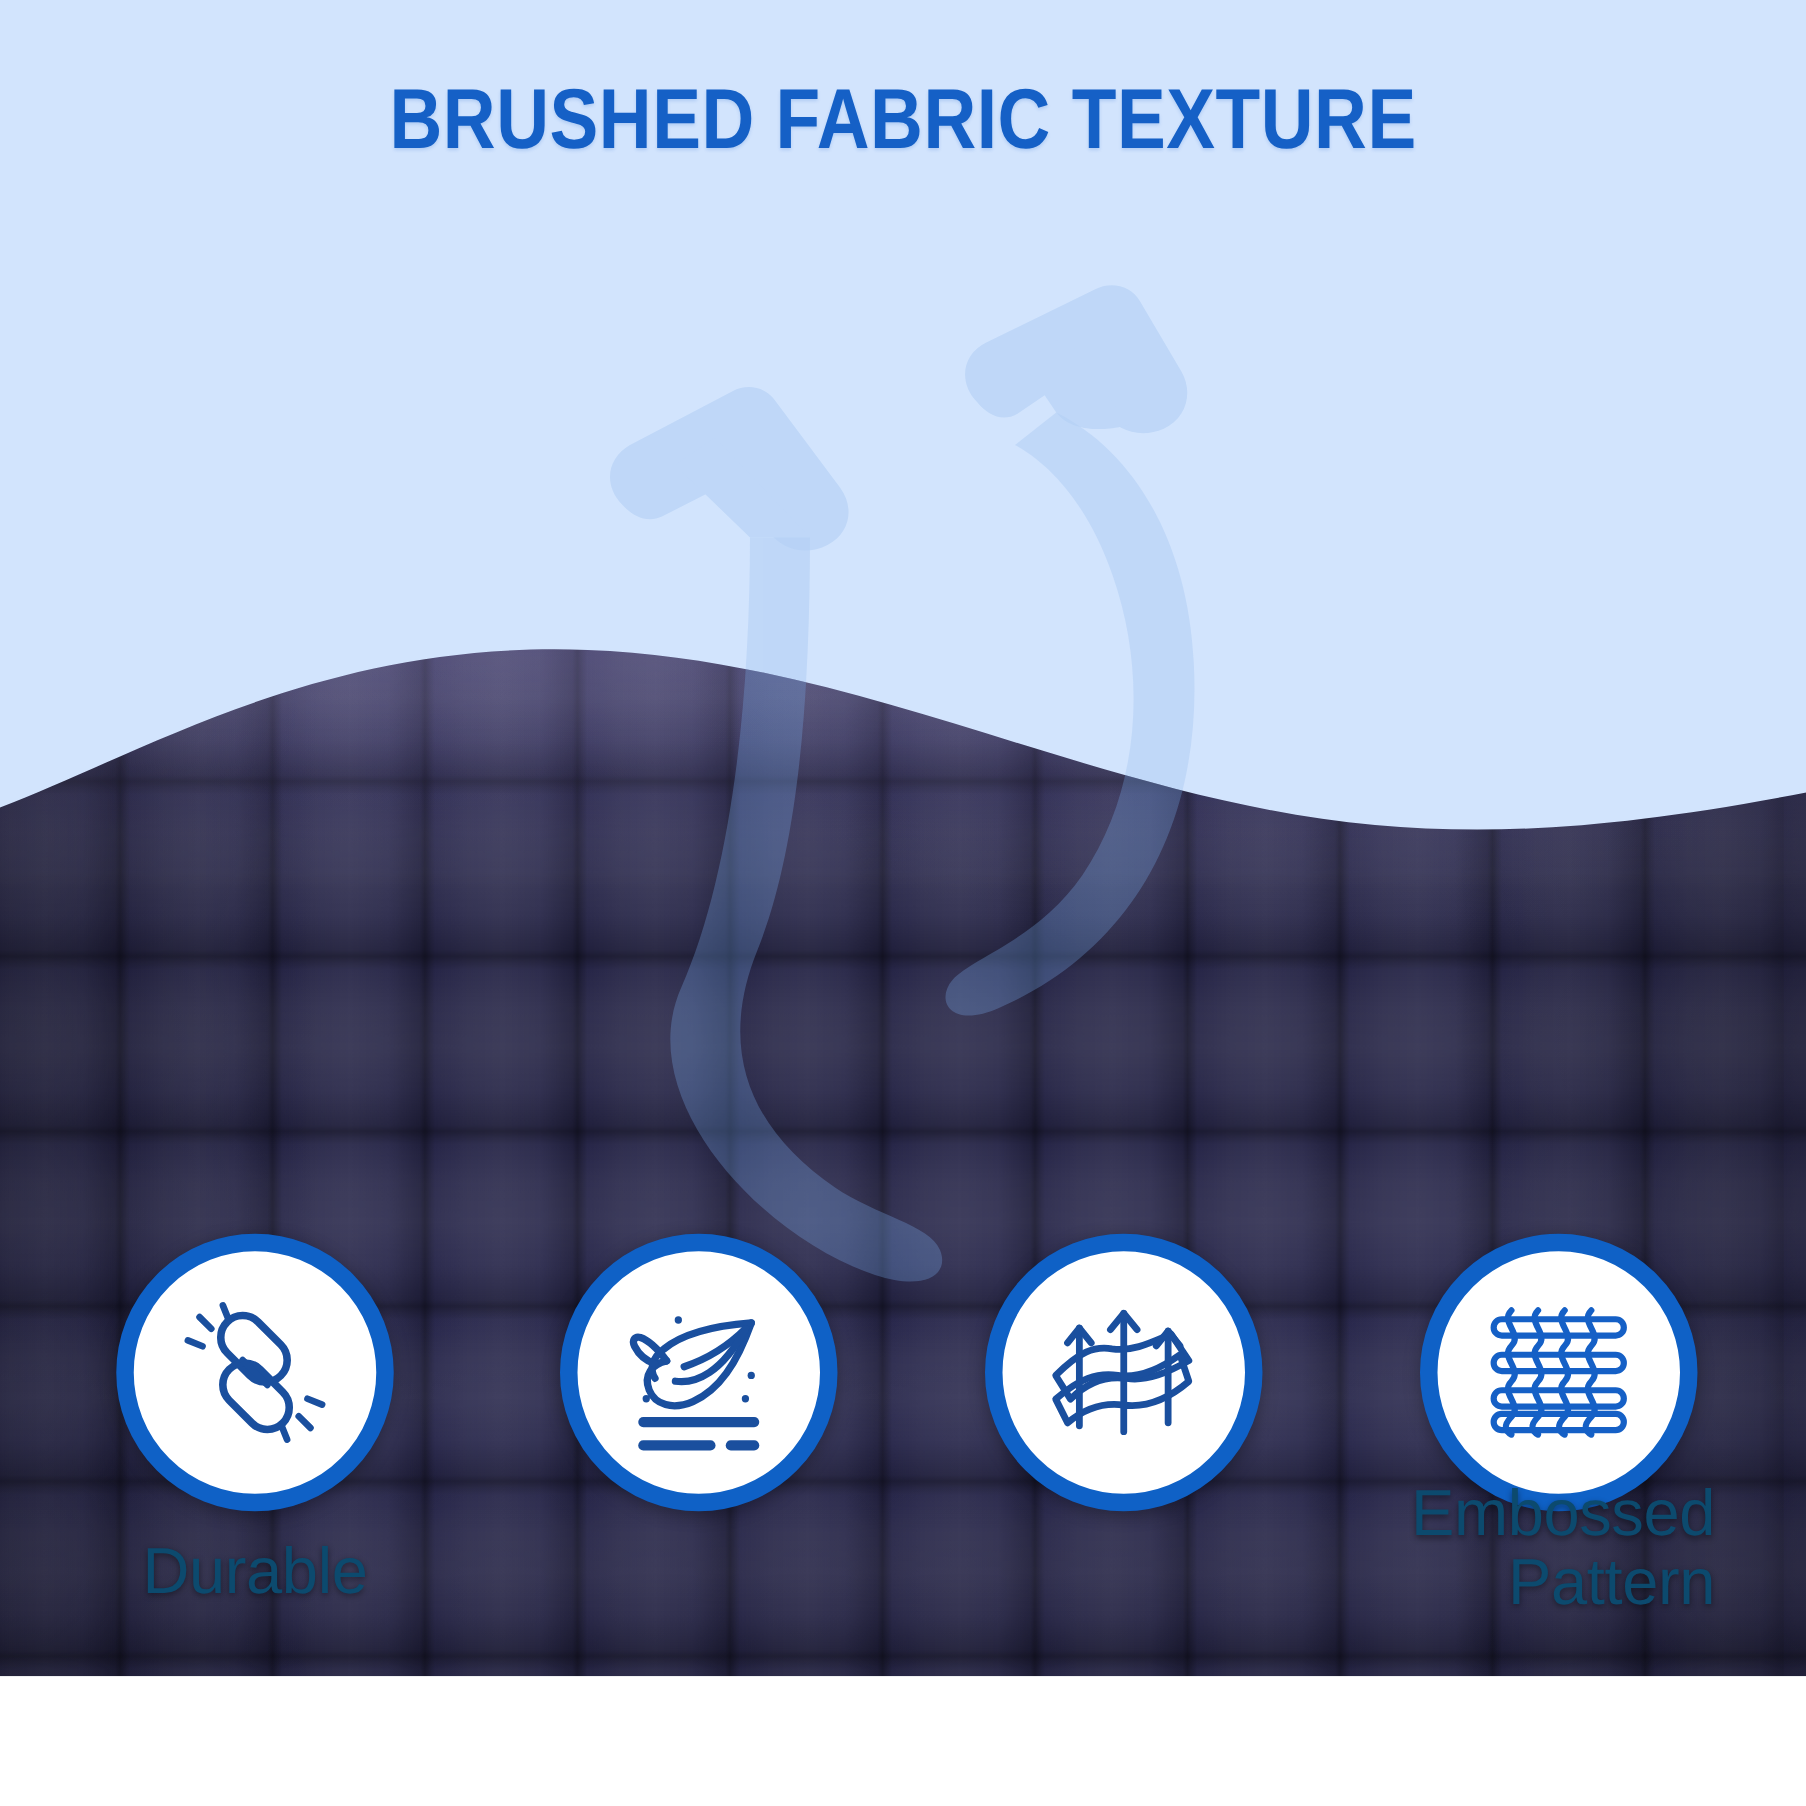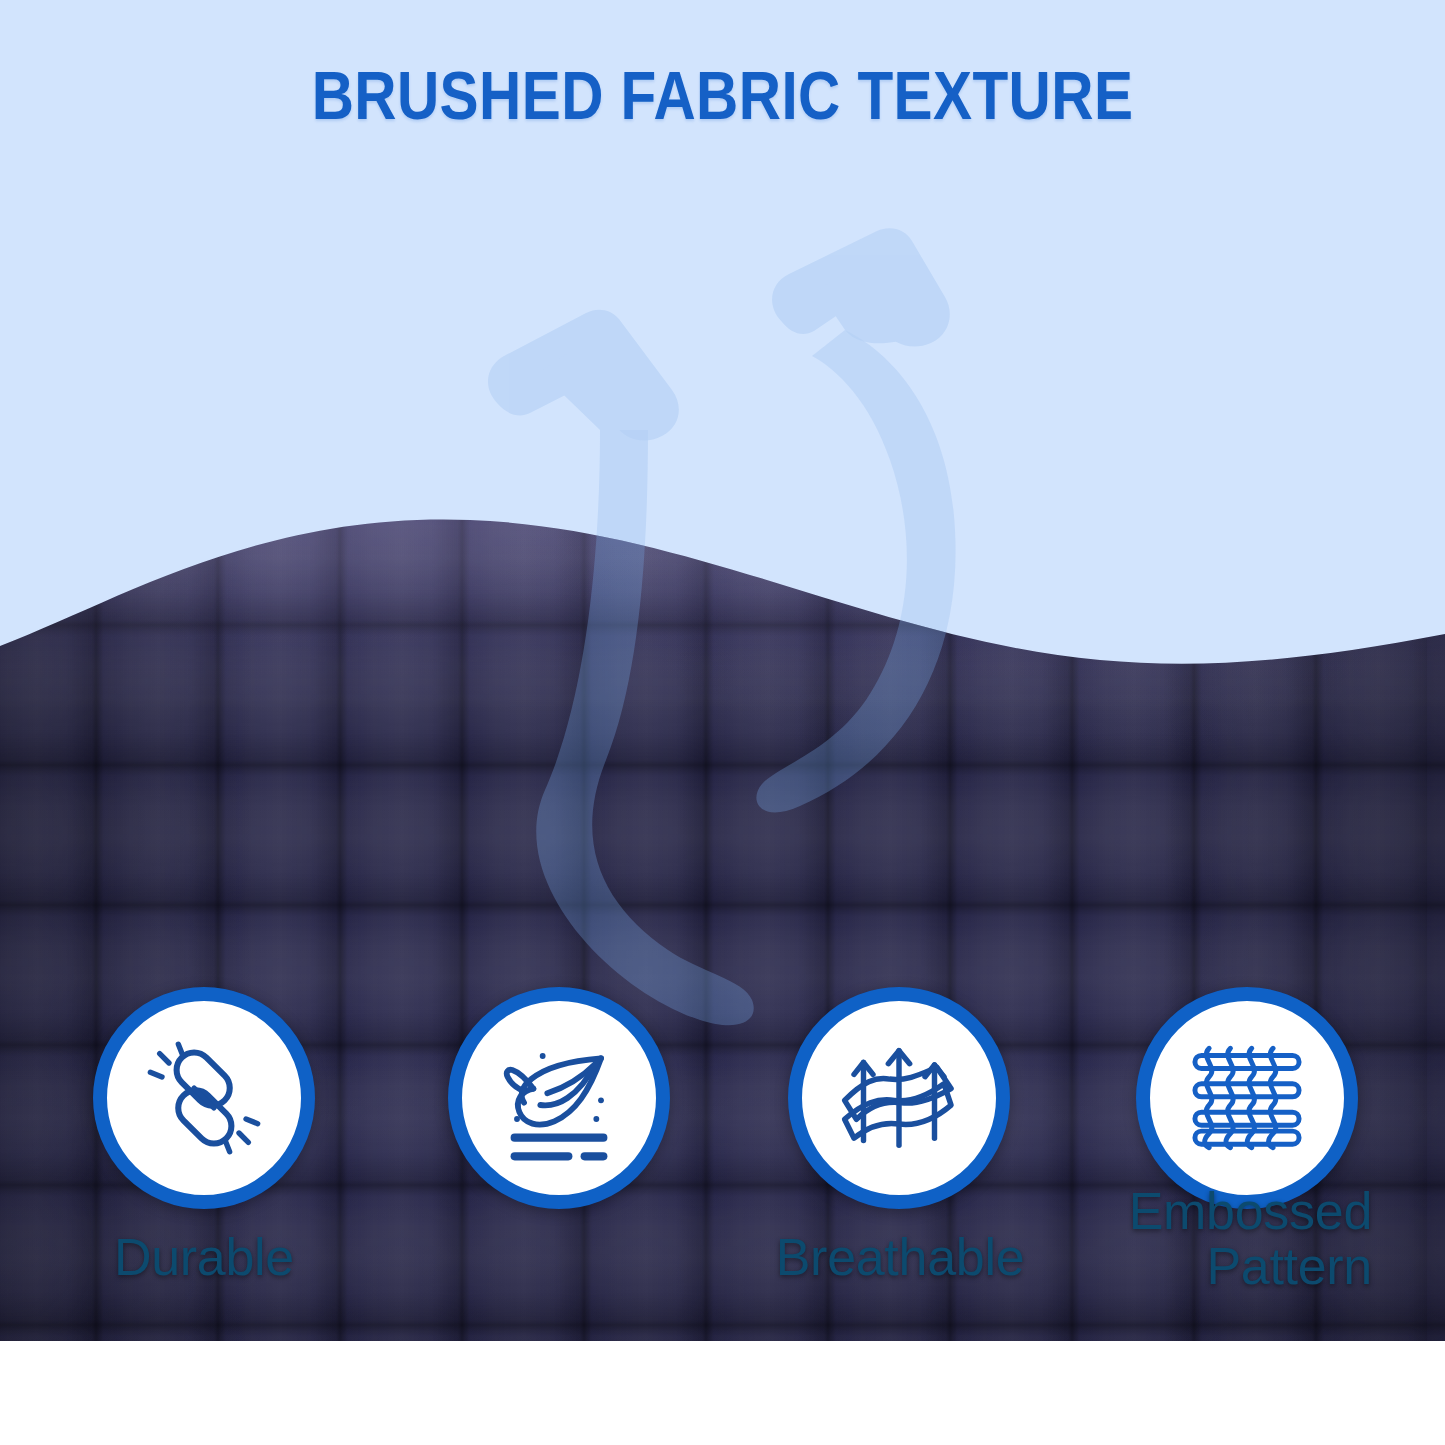--- a/index.html
+++ b/index.html
@@ -321,21 +321,20 @@
             <path d="M30,96 L30,30"></path>
             <path d="M22,40 L30,30 L38,40"></path>
             <path d="M60,100 L60,20"></path>
             <path d="M51,31 L60,20 L69,31"></path>
             <path d="M90,94 L90,32"></path>
             <path d="M82,42 L90,32 L98,42"></path>
           </g>
         </svg>
       </span>
     </div>
-    <div class="feature-label" style="left:740px; top:1230px; width:320px;">Breathable</div>
 
     <div class="badge" style="left:1136px; top:987px;">
       <span>
         <svg width="142" height="142" viewBox="0 0 120 120" fill="none" stroke="#1560c6" stroke-width="4.2" stroke-linecap="round" stroke-linejoin="round">
 
           <g>
             <path d="M28,18 C20,26 36,34 28,42 C20,50 36,58 28,66 C20,74 36,82 28,90 C22,96 24,100 28,102"></path>
             <path d="M46,18 C38,26 54,34 46,42 C38,50 54,58 46,66 C38,74 54,82 46,90 C40,96 42,100 46,102"></path>
             <path d="M64,18 C56,26 72,34 64,42 C56,50 72,58 64,66 C56,74 72,82 64,90 C58,96 60,100 64,102"></path>
             <path d="M82,18 C74,26 90,34 82,42 C74,50 90,58 82,66 C74,74 90,82 82,90 C76,96 78,100 82,102"></path>

